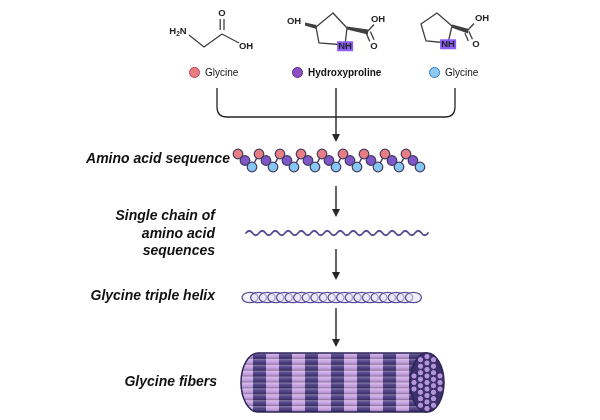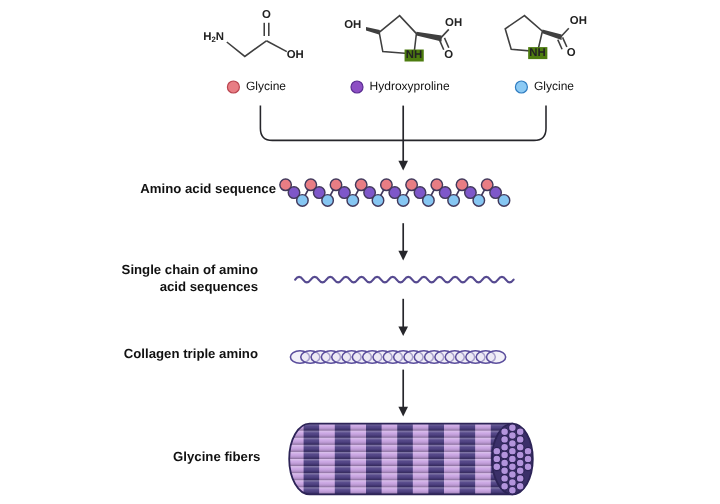--- a/index.html
+++ b/index.html
@@ -1,27 +1,27 @@
 <!DOCTYPE html>
 <html><head>
 <meta charset="utf-8">
 <style>
   html,body{margin:0;padding:0;background:#fff;}
   .stage{position:relative;width:600px;height:420px;background:#ffffff;overflow:hidden;
          font-family:"Liberation Sans","DejaVu Sans",sans-serif;}
   svg.layer{position:absolute;left:0;top:0;}
   .atom{position:absolute;font-size:9.5px;font-weight:600;color:#222;
         transform:translate(-50%,-50%);white-space:nowrap;line-height:1;}
-  .atom.bg{background:#4d7c0f;padding:0 1px;}
+  .atom.bg{background:#8b5cf6;padding:0 1px;}
   .atom .sub{font-size:6.5px;vertical-align:-2px;}
   .legend-item{position:absolute;display:flex;align-items:center;gap:5px;
                font-size:10px;font-weight:500;color:#111;line-height:1;}
   .legend-dot{width:9px;height:9px;border-radius:50%;border:1.5px solid #555;box-sizing:content-box;}
-  .step-label{position:absolute;font-size:11px;font-weight:700;color:#111;
-              text-align:right;transform:translateY(-50%);line-height:1.25;}
+  .step-label{position:absolute;font-size:14px;font-weight:700;color:#111;
+              text-align:right;transform:translateY(-50%);line-height:1.25;font-style:italic;}
 </style>
 </head>
 <body>
 
 <div class="stage">
 
   <svg class="layer" width="600" height="420" viewBox="0 0 600 420">
     <defs>
       <linearGradient id="rowShade" x1="0" y1="0" x2="0" y2="1">
         <stop offset="0" stop-color="#ffffff" stop-opacity="0.35"></stop>
@@ -215,27 +215,27 @@
   <div class="atom" style="left:374px;top:46px;">O</div>
 
   <div class="atom bg" style="left:448px;top:44px;">NH</div>
   <div class="atom" style="left:482px;top:18px;">OH</div>
   <div class="atom" style="left:476px;top:44px;">O</div>
 
   <div class="legend-item" style="left:189px;top:67px;">
     <span class="legend-dot" style="background: rgb(232, 125, 132); border-color: rgb(185, 68, 79);"></span>
     <span>Glycine</span>
   </div>
-  <div class="legend-item" style="left:292px;top:67px;">
+  <div class="legend-item" style="left:292px;top:67px;font-weight:bold;">
     <span class="legend-dot" style="background: rgb(141, 79, 196); border-color: rgb(90, 45, 146);"></span>
     <span>Hydroxyproline</span>
   </div>
   <div class="legend-item" style="left:429px;top:67px;">
     <span class="legend-dot" style="background: rgb(140, 202, 244); border-color: rgb(47, 124, 192);"></span>
     <span>Glycine</span>
   </div>
 
   <div class="step-label" style="right:370px;top:159px;">Amino acid sequence</div>
   <div class="step-label" style="right:385px;top:233px;width:125px;">Single chain of amino acid sequences</div>
-  <div class="step-label" style="right:385px;top:296px;">Collagen triple amino</div>
+  <div class="step-label" style="right:385px;top:296px;">Glycine triple helix</div>
   <div class="step-label" style="right:383px;top:382px;">Glycine fibers</div>
 
 </div>
 
 </body></html>

